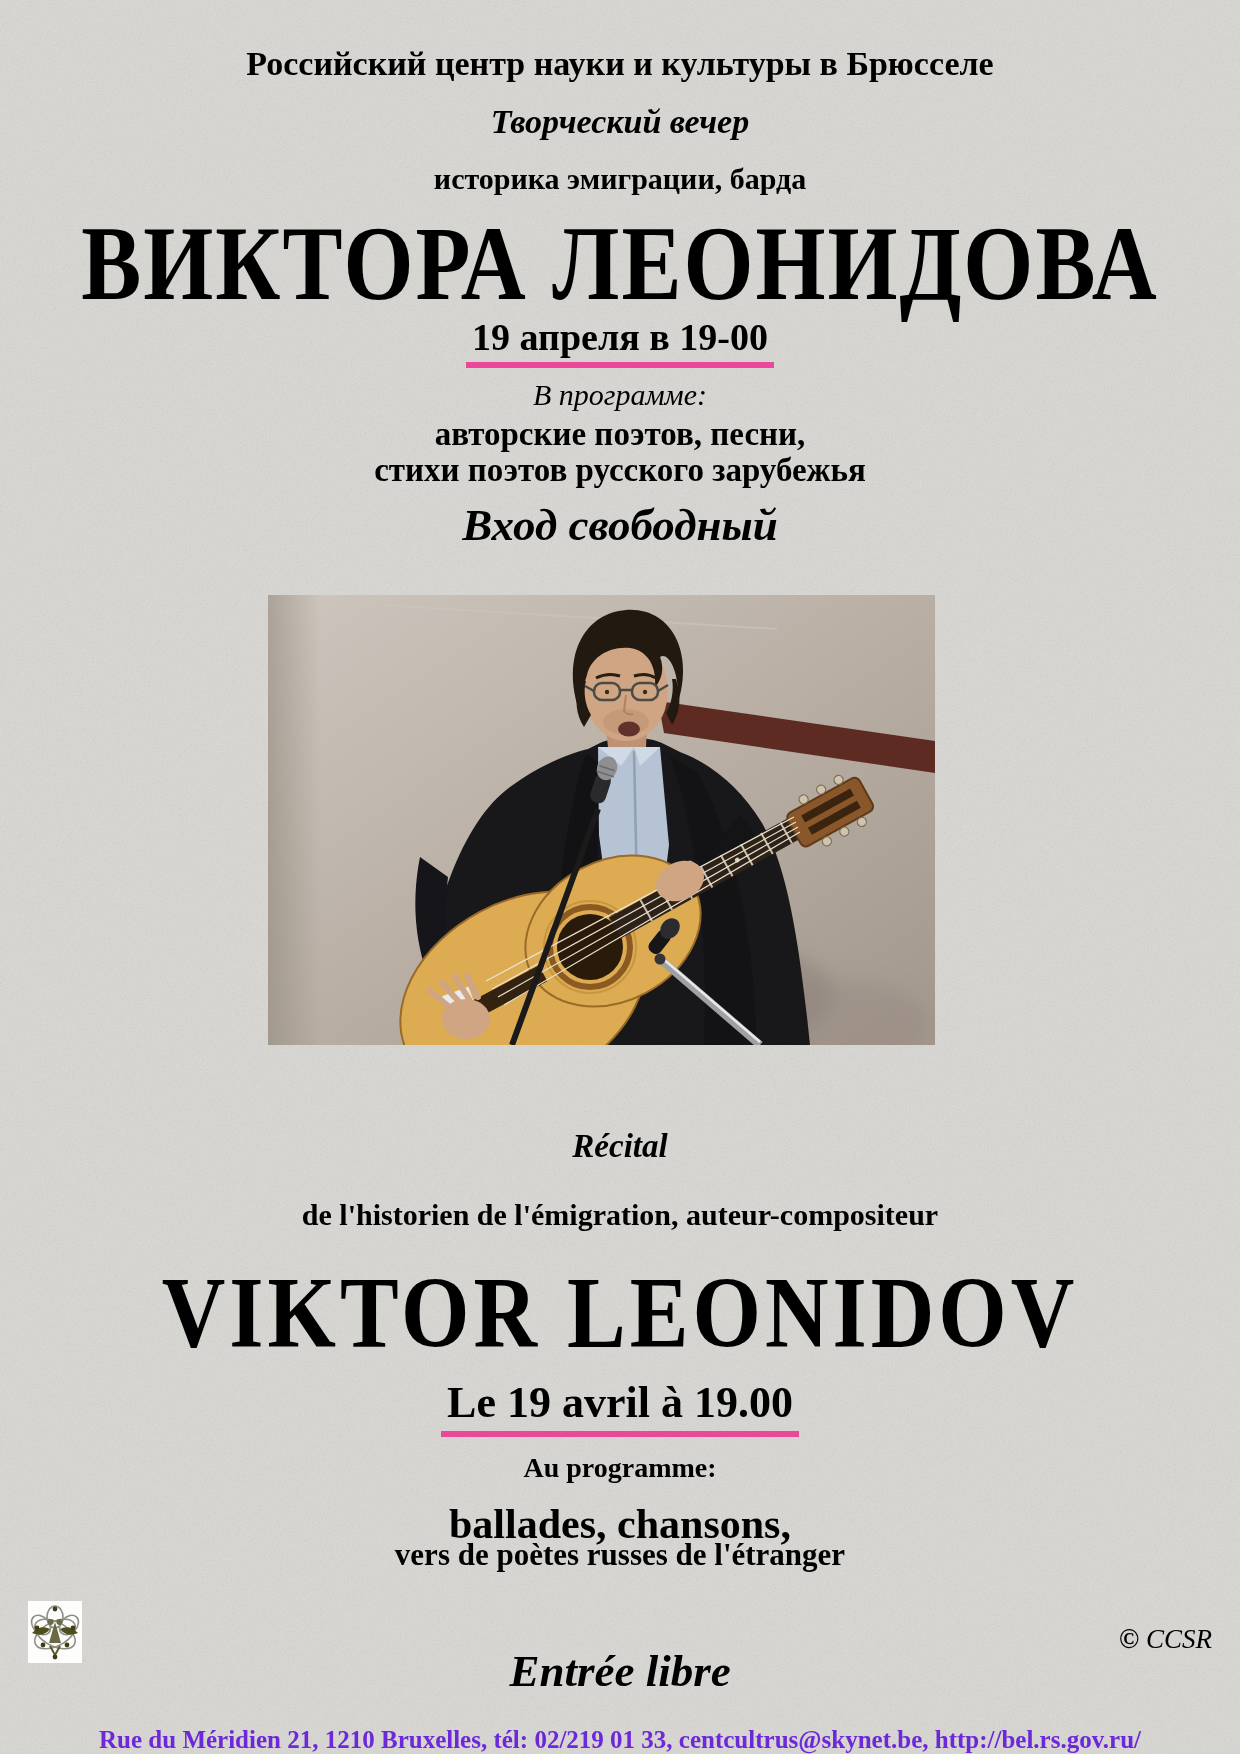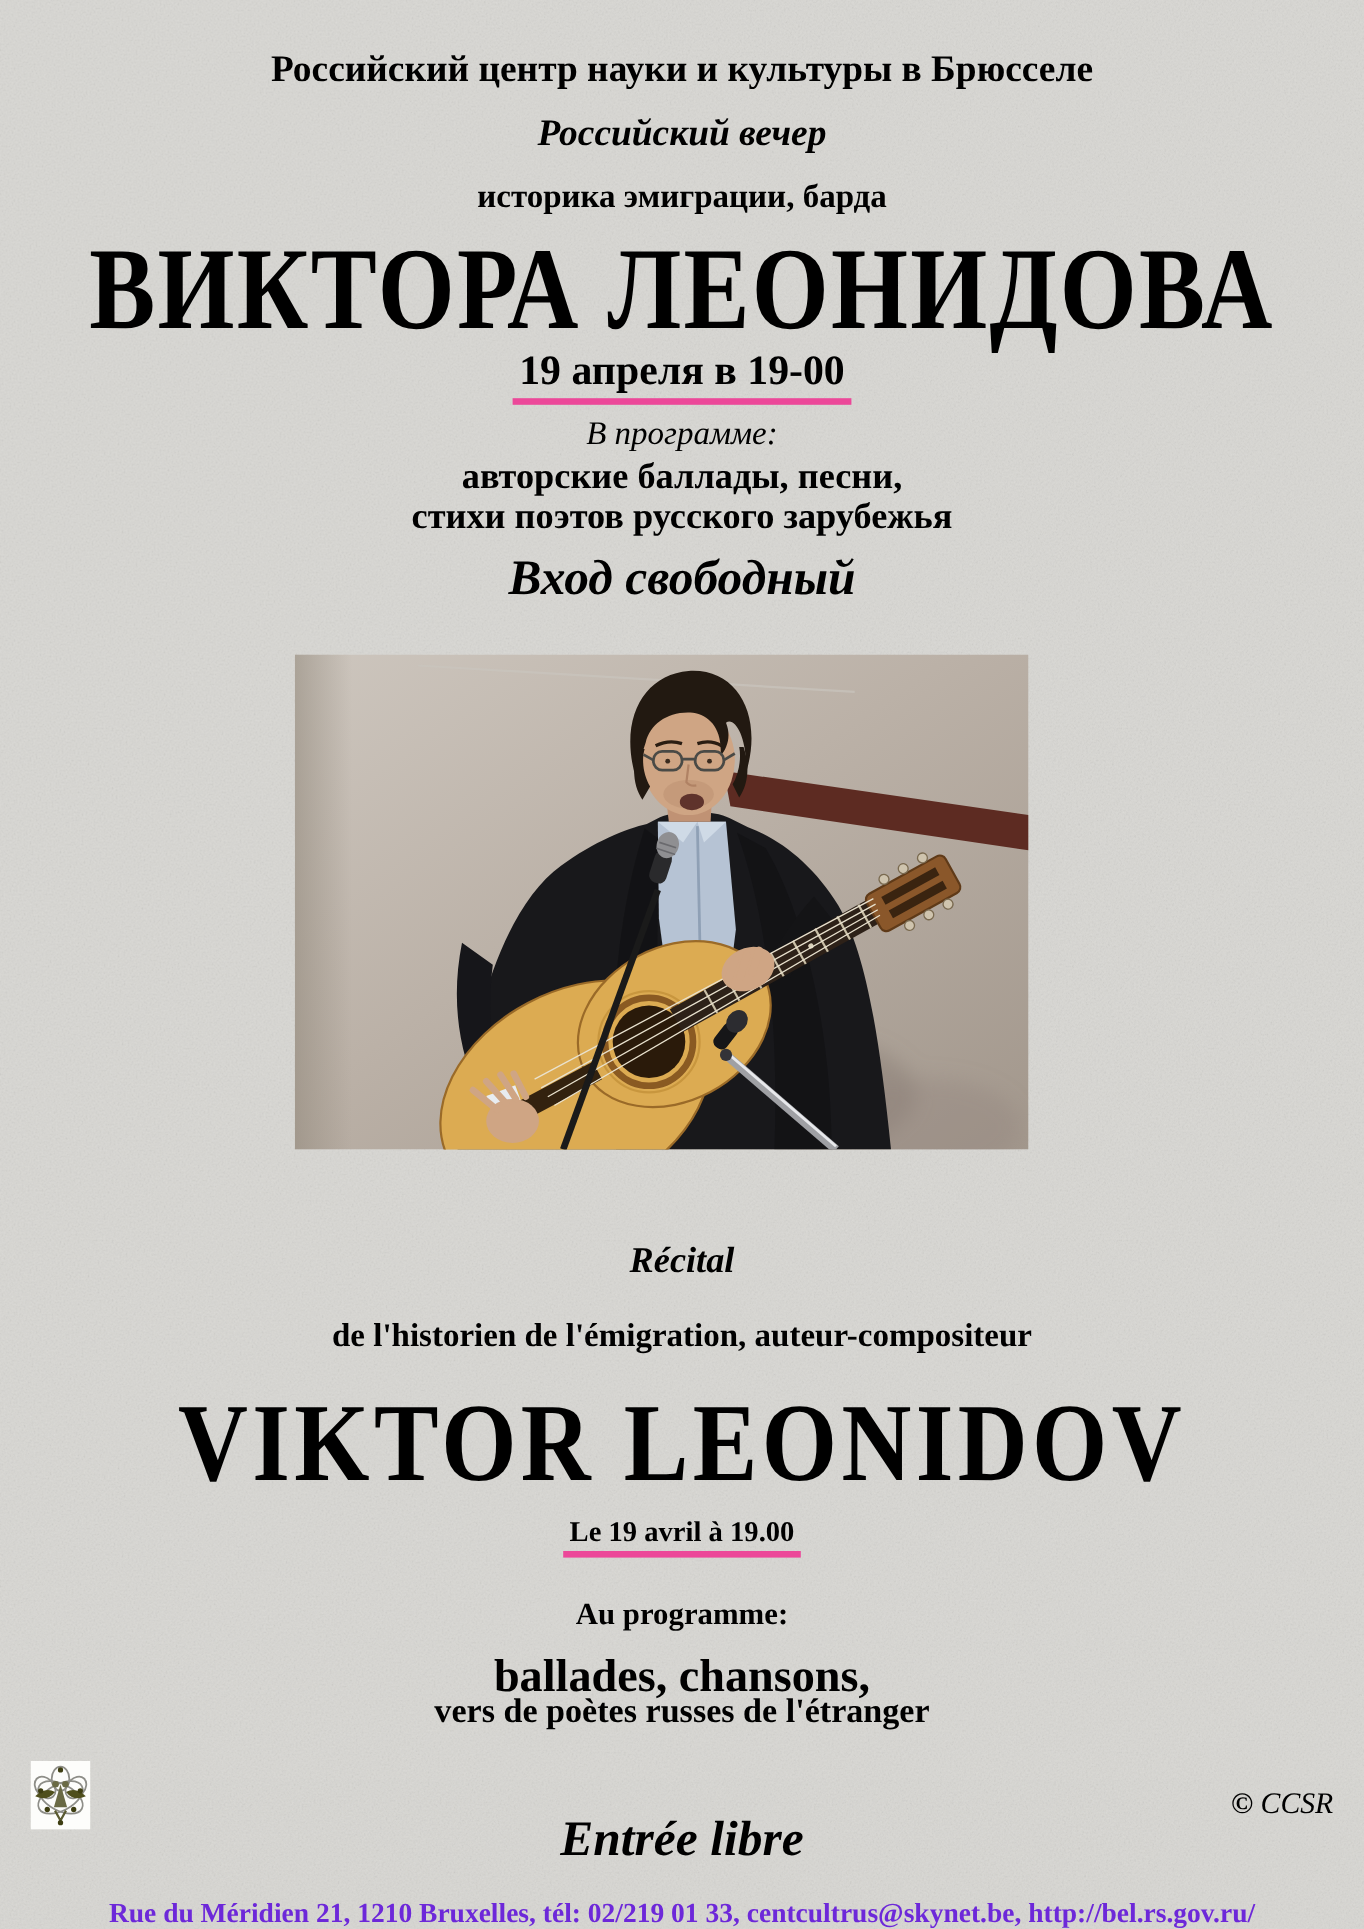--- a/index.html
+++ b/index.html
@@ -27,21 +27,21 @@
   .proglbl-ru {top:350px; font-size:30px;}
   .prog1-ru   {top:388px; font-size:33px;}
   .prog2-ru   {top:424px; font-size:33px;}
   .adm-ru     {top:472px; font-size:45px;}
   #photo{position:absolute;left:268px;top:595px;width:667px;height:450px;z-index:2;}
   #photo svg{display:block;}
   .org-fr     {top:1046px;font-size:33px;}
   .recital    {top:1100px;font-size:33px;}
   .sub-fr     {top:1170px;font-size:30px;}
   .title-fr   {top:1228px;font-size:88px;letter-spacing:4px;}
-  .date-fr    {top:1350px;font-size:26px;}
+  .date-fr    {top:1350px;font-size:44px;}
   .proglbl-fr {top:1424px;font-size:28px;}
   .prog1-fr   {top:1472px;font-size:42px;}
   .prog2-fr   {top:1509px;font-size:31px;}
   .adm-fr     {top:1618px;font-size:45px;}
   #logo{position:absolute;left:28px;top:1601px;width:54px;height:62px;z-index:2;background:#fdfdfb;}
   #copyright{position:absolute;right:28px;top:1624px;z-index:2;font-size:27px;white-space:nowrap;}
   #copyright .csym{font-weight:bold;}
   #copyright .cname{font-style:italic;}
   .address    {top:1698px;font-size:25px;font-weight:bold;color:#6d28d9;}
 </style>
@@ -56,30 +56,30 @@
       <feColorMatrix type="saturate" values="0"></feColorMatrix>
       <feComponentTransfer>
           <feFuncA type="linear" slope="0.35" intercept="0"></feFuncA>
         </feComponentTransfer>
     </filter>
     <rect width="1240" height="1754" fill="#d8d7d3"></rect>
     <rect width="1240" height="1754" filter="url(#paperNoise)" opacity="0.55"></rect>
   </svg>
 
   <div class="line org b">Российский центр науки и культуры в Брюсселе</div>
-  <div class="line event-ru b i">Российский вечер</div>
+  <div class="line event-ru b i">Творческий вечер</div>
   <div class="line sub-ru b">историка эмиграции, барда</div>
   <div class="line title-ru b">
     <span class="stretch">ВИКТОРА ЛЕОНИДОВА</span>
   </div>
   <div class="line date-ru b">
     <span class="underlined">19 апреля в 19-00</span>
   </div>
   <div class="line proglbl-ru i">В программе:</div>
-  <div class="line prog1-ru b">авторские баллады,  песни,</div>
+  <div class="line prog1-ru b">авторские поэтов,  песни,</div>
   <div class="line prog2-ru b">стихи поэтов русского зарубежья</div>
   <div class="line adm-ru b i">Вход свободный</div>
 
   <div id="photo" role="img" aria-label="Viktor Leonidov singing into a microphone while playing a classical guitar">
     <svg width="667" height="450" viewBox="0 0 667 450">
       <defs>
         <linearGradient id="wallGrad" x1="0" y1="0" x2="1" y2="1">
           <stop offset="0" stop-color="#cdc6be"></stop>
           <stop offset="0.45" stop-color="#bbb1a7"></stop>
           <stop offset="1" stop-color="#a2978c"></stop>

